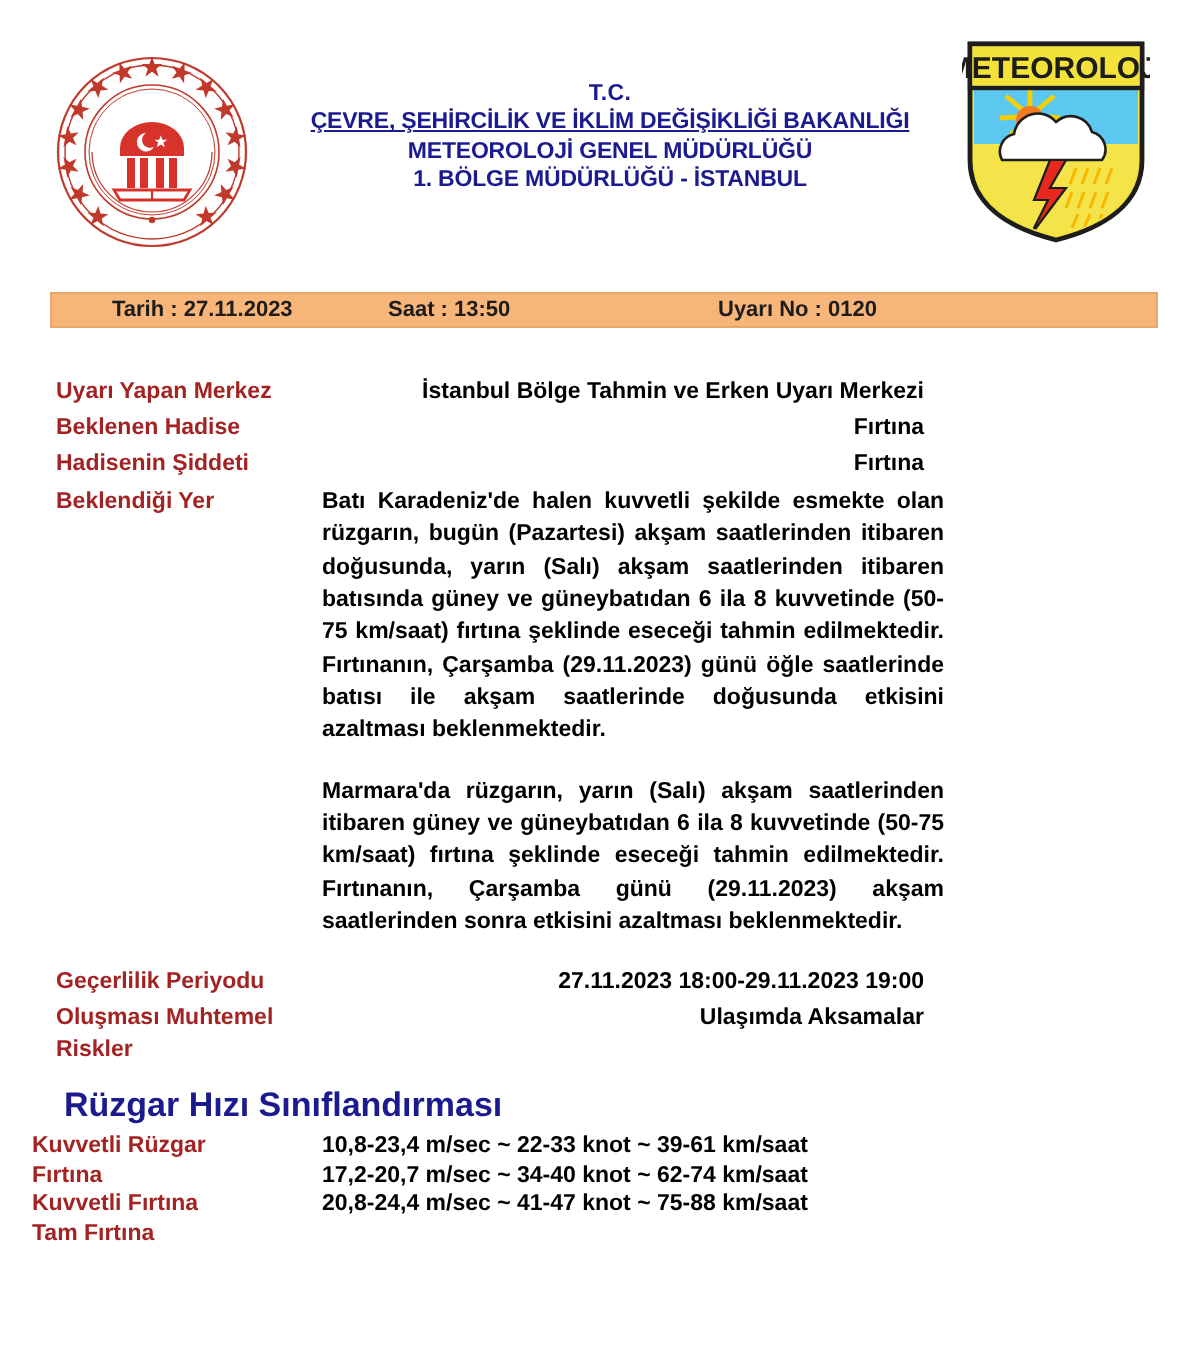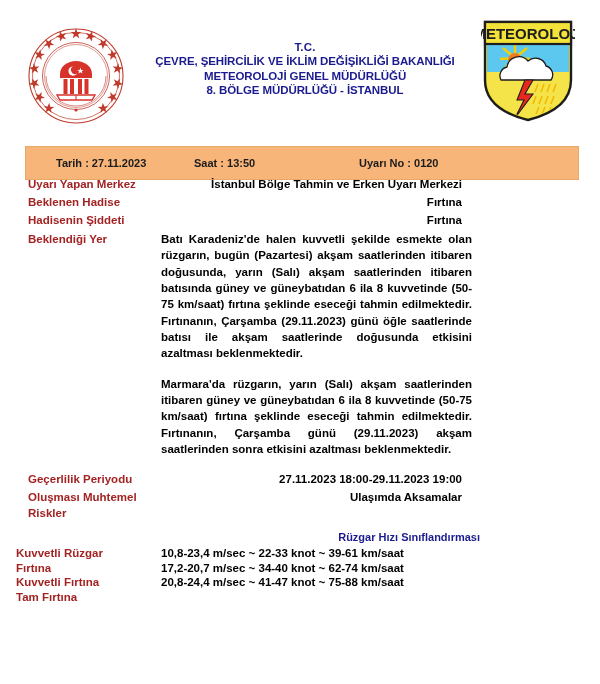--- a/index.html
+++ b/index.html
@@ -40,46 +40,46 @@
     position: absolute;
     left: 135px;
     top: 40px;
     width: 340px;
     text-align: center;
     color: #1b1b8f;
     font-weight: bold;
     line-height: 1.26;
   }
   .header-titles .ln1 { font-size: 11.5px; letter-spacing: .2px; }
-  .header-titles .ln2 { font-size: 11.5px; letter-spacing: -.1px; }
+  .header-titles .ln2 { font-size: 11.5px; letter-spacing: -.1px; text-decoration: underline; }
   .header-titles .ln3 { font-size: 11.5px; letter-spacing: -.1px; }
   .header-titles .ln4 { font-size: 11.5px; letter-spacing: -.1px; }
 
   
   .info-bar {
     position: absolute;
     left: 25px;
     top: 146px;
     width: 554px;
-    height: 34px;
+    height: 18px;
     background: #f7b579;
     border: 1px solid #e8a869;
     box-sizing: border-box;
     display: flex;
     align-items: center;
     font-size: 11px;
     font-weight: bold;
     color: #1c1c1c;
   }
   .info-bar .cell-date  { position: absolute; left: 30px; }
   .info-bar .cell-time  { position: absolute; left: 168px; }
   .info-bar .cell-no    { position: absolute; left: 333px; }
 
   
-  .content { position: absolute; left: 0; top: 176px; width: 480px; }
+  .content { position: absolute; left: 0; top: 188px; width: 480px; }
 
   .row {
     position: relative;
     display: flex;
     align-items: flex-start;
   }
   .lbl {
     color: #a32323;
     font-weight: bold;
     font-size: 11.5px;
@@ -113,25 +113,24 @@
   .place-val p { margin: 0; }
   .place-val p + p { margin-top: 14px; }
 
   .r-valid { margin-top: 14px; }
   .r-risk  { margin-top: 1px; }
 
   
   .section-head {
     color: #1b1b8f;
     font-weight: bold;
-    font-size: 11px;
+    font-size: 17px;
     padding-left: 32px;
     margin-top: 10px;
     margin-bottom: 4px;
-    text-align: right;
   }
 
   
   .wind-row { display: flex; align-items: baseline; margin-bottom: 2.5px; }
   .wind-lbl {
     color: #a32323;
     font-weight: bold;
     font-size: 11.5px;
     width: 157px;
     padding-left: 16px;
@@ -187,21 +186,21 @@
       <rect x="58.5" y="53" width="4" height="15"></rect>
     </g>
     <path d="M31 69 h38 l-3 5 H34 z" fill="#ffffff" stroke="#d8332a" stroke-width="1.4"></path>
     <line x1="50" y1="69" x2="50" y2="74" stroke="#d8332a" stroke-width="1.1"></line>
   </svg>
 
   <div class="header-titles">
     <div class="ln1">T.C.</div>
     <div class="ln2">ÇEVRE, ŞEHİRCİLİK VE İKLİM DEĞİŞİKLİĞİ BAKANLIĞI</div>
     <div class="ln3">METEOROLOJİ GENEL MÜDÜRLÜĞÜ</div>
-    <div class="ln4">8. BÖLGE MÜDÜRLÜĞÜ - İSTANBUL</div>
+    <div class="ln4">1. BÖLGE MÜDÜRLÜĞÜ - İSTANBUL</div>
   </div>
 
   <svg class="meteo-logo" viewBox="0 0 94 104">
     <defs>
       <clipPath id="shieldClip">
         <path d="M6 6 H88 V62 C88 82 70 94 47 100 C24 94 6 82 6 62 Z"></path>
       </clipPath>
     </defs>
     <path d="M4 4 H90 V62 C90 84 71 96 47 102 C23 96 4 84 4 62 Z" fill="#f2e23a" stroke="#1d1d1d" stroke-width="2.4"></path>
     <g clip-path="url(#shieldClip)">

